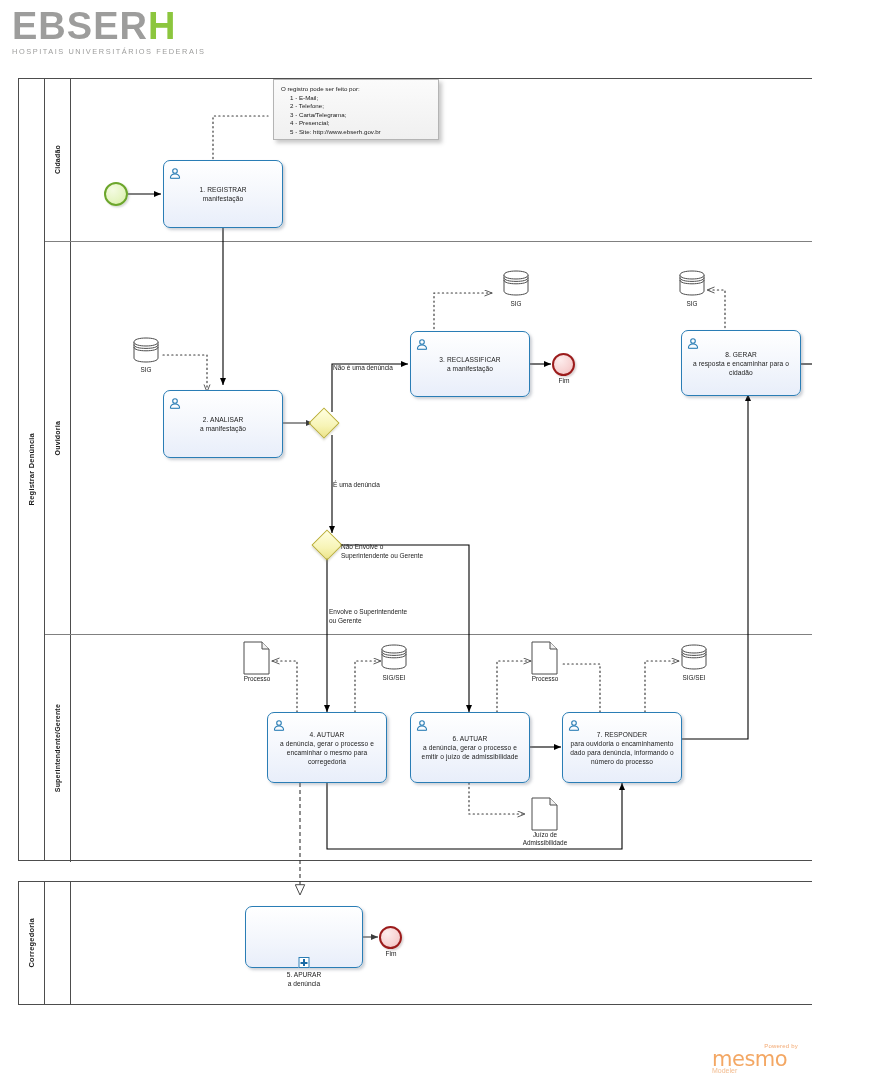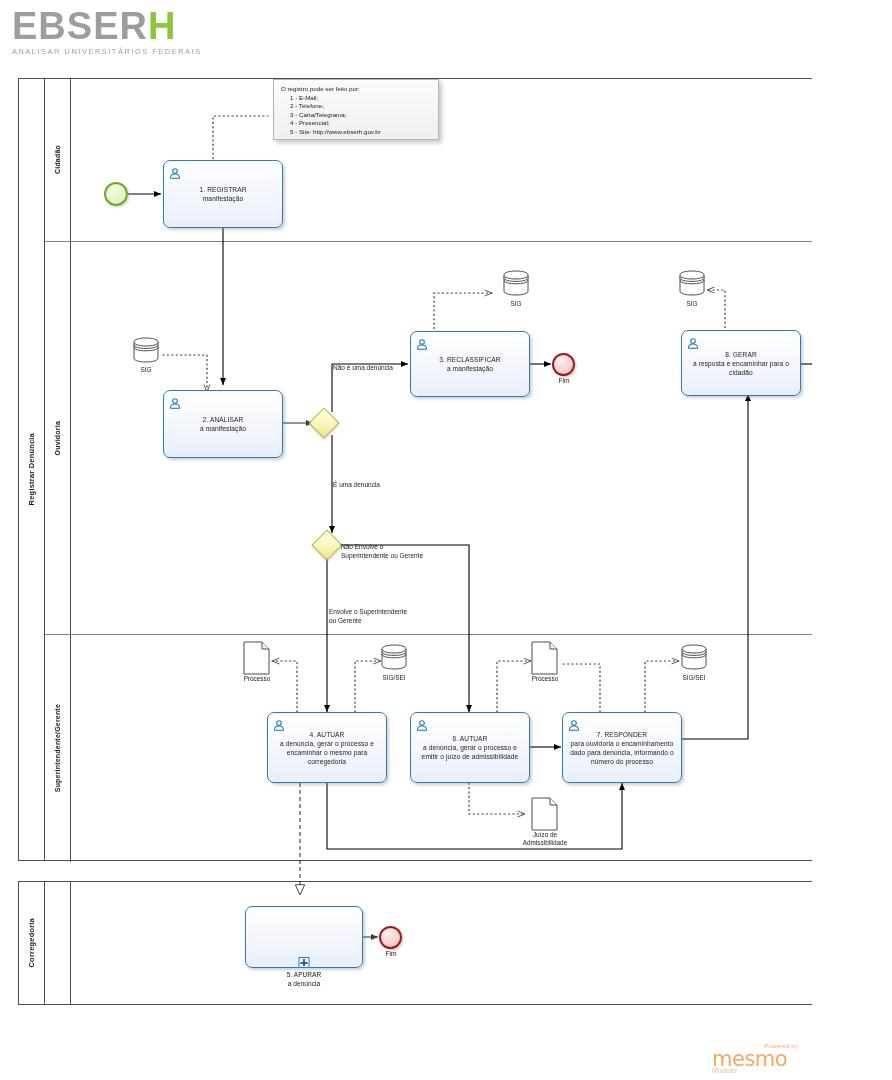--- a/index.html
+++ b/index.html
@@ -286,21 +286,21 @@
     margin-top: -2px;
   }
 </style>
 </head>
 <body>
 
 <div id="page">
 
   <div id="logo-block">
     <div id="logo-word"><span>EBSER</span><span class="h-green">H</span></div>
-    <div id="logo-sub">ANALISAR UNIVERSITÁRIOS FEDERAIS</div>
+    <div id="logo-sub">HOSPITAIS UNIVERSITÁRIOS FEDERAIS</div>
   </div>
 
   <div class="pool" style="left:18px; top:78px; width:856px; height:783px;">
     <div class="pool-title">
       <span>Registrar Denúncia</span>
     </div>
 
     <div class="lane" style="top:0; width:829px; height:163px;">
       <div class="lane-title">
         <span>Cidadão</span>

